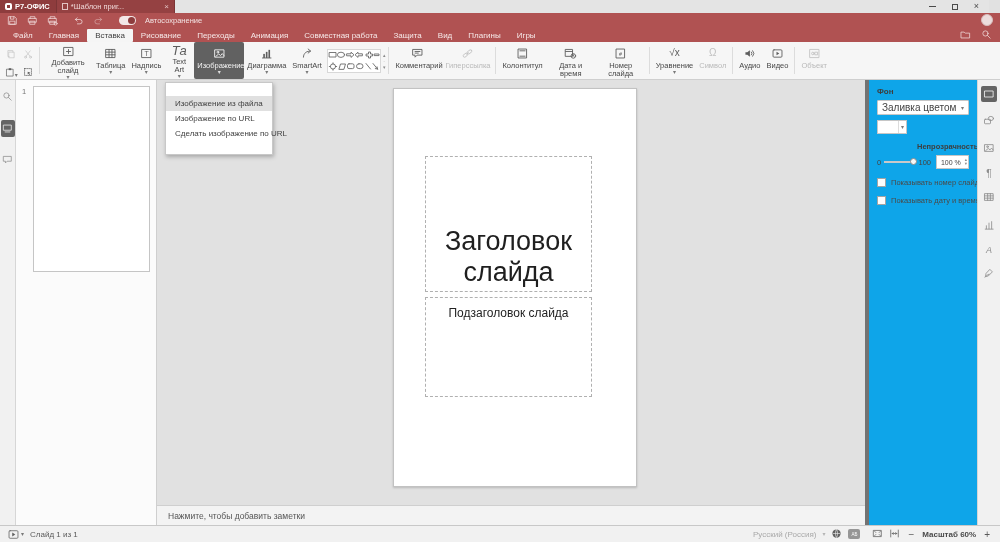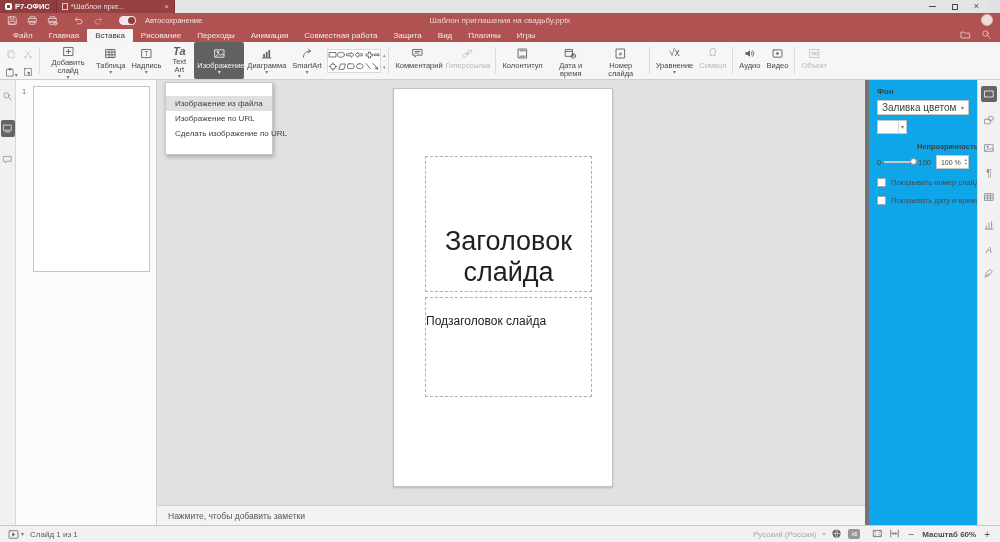--- a/index.html
+++ b/index.html
@@ -48,43 +48,43 @@
   .clipgrid { width:33px; display:grid; grid-template-columns:1fr 1fr; grid-template-rows:1fr 1fr; align-items:center; justify-items:center; padding:3px 0; }
   .vsep { width:1px; background:#dcdcdc; margin:5px 3px; }
   .tbtn { display:flex; flex-direction:column; align-items:center; padding:3px 3px 1px; font-size:7.5px; color:#474747; line-height:8px; text-align:center; border-radius:2px; }
   .tbtn .ic { height:16px; display:flex; align-items:center; justify-content:center; margin-bottom:1px; }
   .tbtn .lbl { max-width:44px; }
   .tbtn.dis { color:#b9b9b9; }
   .tbtn.active { background:#616161; color:#f2f2f2; }
   .tbtn.active .chev { color:#e0e0e0; }
   .shapesbox { margin:4px 0 4px 2px; display:flex; align-items:center; }
   .shapescol { display:flex; flex-direction:column; align-items:center; gap:2px; margin-left:2px; color:#8a8a8a; font-size:5px; line-height:4px; }
-  .ta-ic { font-size:11px; font-style:italic; color:#5d5d5d; font-weight:bold; }
+  .ta-ic { font-size:13px; font-style:italic; color:#5d5d5d; font-weight:normal; }
   .eq-ic { font-size:10px; color:#5d5d5d; }
   .sym-ic { font-size:10px; color:#c0c0c0; }
 
   
   .dropdown { position:absolute; left:165px; top:82px; width:108px; background:#fff; border:1px solid #c8c8c8; box-shadow:1px 2px 4px rgba(0,0,0,.25); z-index:20; font-size:8px; color:#3f3f3f; padding:13px 0; }
   .ditem { padding:3px 9px; white-space:nowrap; }
   .ditem.hover { background:#e0e0e0; }
 
   
   .leftstrip { position:absolute; top:80px; bottom:17px; left:0; width:16px; background:#f1f1f1; border-right:1px solid #d6d6d6; display:flex; flex-direction:column; align-items:center; padding-top:8px; gap:14px; }
   .lsi-active { width:14px; height:17px; background:#646464; border-radius:2px; display:flex; align-items:center; justify-content:center; }
   .slidespanel { position:absolute; top:80px; bottom:17px; left:16px; width:141px; background:#fbfbfb; border-right:1px solid #cfcfcf; }
   .thumb-num { position:absolute; left:6px; top:7px; font-size:7.5px; color:#777; }
   .thumb { position:absolute; left:17px; top:6px; width:117px; height:186px; background:#fff; border:1px solid #c5c5c5; }
 
   
   .canvas { position:absolute; top:80px; bottom:37px; left:157px; right:135px; background:#e1e1e1; }
-  .slide { position:absolute; left:236px; top:8px; width:220px; height:399px; background:#fff; border:1px solid #c2c2c2; box-shadow:0 1px 2px rgba(0,0,0,.18); }
+  .slide { position:absolute; left:236px; top:8px; width:244px; height:399px; background:#fff; border:1px solid #c2c2c2; box-shadow:0 1px 2px rgba(0,0,0,.18); }
   .titleph { position:absolute; left:31px; top:67px; width:167px; height:136px; border:1px dashed #b0b0b0; display:flex; align-items:flex-end; justify-content:center; }
   .titletext { width:100%; text-align:center; font-size:27px; line-height:31px; color:#1f1f1f; padding-bottom:3px; }
   .subph { position:absolute; left:31px; top:208px; width:167px; height:100px; border:1px dashed #b0b0b0; }
-  .subtext { font-size:12px; color:#222; margin-top:16px; }
+  .subtext { text-align:center; font-size:12px; color:#222; margin-top:8px; }
   .notes { position:absolute; left:157px; right:135px; bottom:17px; height:20px; background:#f3f3f3; border-top:1px solid #cfcfcf; display:flex; align-items:center; padding-left:11px; font-size:8.5px; color:#555; }
 
   
   .rightpanel { position:absolute; top:80px; bottom:17px; right:23px; width:112px; background:#0ea5e9; border-left:4px solid #737373; padding:7px 8px; font-size:7.5px; color:#444; }
   .rp-h { font-size:8px; font-weight:bold; margin-bottom:4px; color:#3e3e3e; }
   .rp-select { height:15px; background:#fff; border:1px solid #c6c6c6; border-radius:1px; display:flex; align-items:center; padding:0 4px; margin-bottom:5px; }
   .rp-select .sel-lbl { flex:1; font-size:10px; color:#444; }
   .rp-swatch { width:30px; height:14px; border:1px solid #c6c6c6; background:#fff; display:flex; align-items:center; margin-bottom:8px; }
   .rp-swatch .sw { flex:1; height:100%; background:#fff; border-right:1px solid #dcdcdc; }
   .rp-swatch .chev { padding:0 2px; }
@@ -170,21 +170,20 @@
   <span>
     <svg class="si si-red-dim" viewBox="0 0 16 16" width="11" height="11">
         <path d="M12.5 6.5H6a3.2 3.2 0 0 0 0 6.4h3.5"></path>
         <path d="M10 4l2.5 2.5L10 9"></path>
       </svg>
   </span>
   <span class="toggle">
       <span class="knob"></span>
     </span>
   <span class="autosave-lbl">Автосохранение</span>
-  <div class="qb-title">Шаблон приглашения на свадьбу.pptx</div>
   <span class="avatar"></span>
 </div>
 
 <div class="menubar">
   <span class="mitem">Файл</span>
   <span class="mitem">Главная</span>
   <span class="mitem active">Вставка</span>
   <span class="mitem">Рисование</span>
   <span class="mitem">Переходы</span>
   <span class="mitem">Анимация</span>

